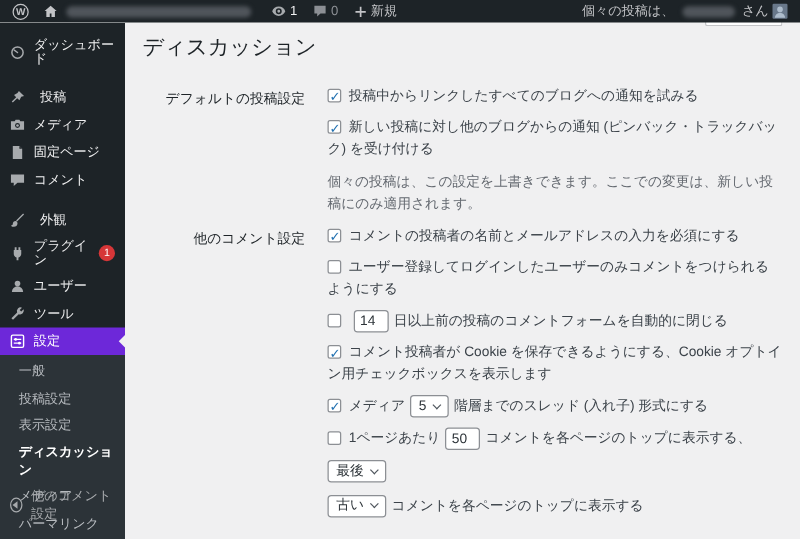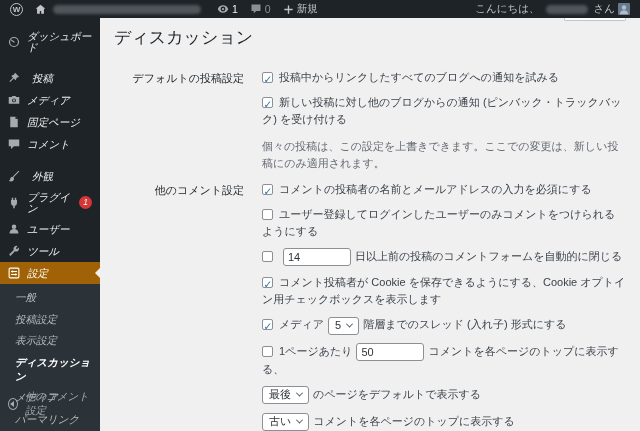--- a/index.html
+++ b/index.html
@@ -27,30 +27,30 @@
   }
   .ab-count { color:#f0f0f1; }
   .ab-count.zero { color:#8c8f94; }
   .avatar {
     width:12px; height:12px; background:#69788a; border-radius:1px;
     display:grid; place-items:center; overflow:hidden;
   }
   
   .sidebar {
     position:fixed; top:18px; left:0; bottom:0; width:100px; z-index:20;
-    background:#1d2327; color:#f0f0f1; font-size:10.5px;font-style:italic;
+    background:#1d2327; color:#f0f0f1; font-size:10.5px;
   }
   .menu-item {
     display:flex; align-items:center; gap:7px; padding:5px 8px; cursor:pointer;
     color:#f0f0f1; position:relative; line-height:1;
   }
   .menu-item .icon { color:#a7aaad; display:grid; place-items:center; width:12px; height:12px; flex:none;}
   .menu-item.gap { margin-top:10px;gap:12px; }
   .menu-item.first { margin-top:8px; }
-  .menu-item.active { background:#a16207; color:#fff; }
+  .menu-item.active { background:#6d28d9; color:#fff; }
   .menu-item.active .icon { color:#fff; }
   .menu-item.active::after {
     content:""; position:absolute; right:0; top:50%; transform:translateY(-50%);
     border-top:5px solid transparent; border-bottom:5px solid transparent;
     border-right:5px solid #f0f0f1;
   }
   .badge {
     background:#d63638; color:#fff; border-radius:8px; font-size:8.5px;
     min-width:13px; height:13px; display:inline-grid; place-items:center; padding:0 3px;
   }
@@ -83,21 +83,21 @@
   .cb {
     display:inline-block; width:11px; height:11px; background:#fff;
     border:1px solid #8c8f94; border-radius:2px; vertical-align:-2px; margin-right:6px; position:relative;
   }
   .cb.checked::after {
     content:"\2713"; position:absolute; left:0.5px; top:-2.5px;
     color:#2271b1; font-size:10.5px; font-weight:bold;
   }
   .note { color:#646970; margin:10px 0 0; line-height:1.5; }
   .mini-input {
-    width:68px; height:18px; border:1px solid #8c8f94; border-radius:3px; background:#fff;
+    width:28px; height:18px; border:1px solid #8c8f94; border-radius:3px; background:#fff;
     font-size:11px; padding:0 4px; color:#2c3338; font-family:inherit; margin:0 4px; vertical-align:middle;
   }
   .fake-select {
     display:inline-flex; align-items:center; gap:6px; height:18px;
     border:1px solid #8c8f94; border-radius:3px; background:#fff; padding:0 6px;
     color:#2c3338; cursor:pointer; margin:0 4px; vertical-align:middle;
   }
   .fake-select .chev {
     width:5px; height:5px; border-right:1.4px solid #50575e; border-bottom:1.4px solid #50575e;
     transform:rotate(45deg) translate(-1px,-1px);
@@ -133,21 +133,21 @@
     </span>
     <span class="ab-item">
       <svg width="11" height="11" viewBox="0 0 16 16" fill="#c3c4c7">
           <path d="M7 2h2v5h5v2H9v5H7V9H2V7h5z"></path>
         </svg>
       <span>新規</span>
     </span>
   </div>
   <div class="ab-right">
     <span class="ab-item">
-      <span>こんにちは、</span>
+      <span>個々の投稿は、</span>
       <span class="redact user"></span>
       <span>さん</span>
       <span class="avatar">
         <svg width="12" height="12" viewBox="0 0 16 16" fill="#aebdcc">
             <circle cx="8" cy="6" r="3"></circle>
             <path d="M2.5 15a5.5 5.5 0 0 1 11 0z"></path>
           </svg>
       </span>
     </span>
   </div>
@@ -314,21 +314,21 @@
             <span class="chev"></span>
           </span><span>階層までのスレッド (入れ子) 形式にする</span>
       </label>
       <label class="cb-row">
         <span class="cb"></span><span>1ページあたり</span><input class="mini-input" type="text" value="50" style=""><span>コメントを各ページのトップに表示する、</span>
       </label>
       <div class="select-row">
         <span class="fake-select">
             <span>最後</span>
             <span class="chev"></span>
-          </span><span>のページをデフォルトで表示する</span>
+          </span>
       </div>
       <div class="select-row">
         <span class="fake-select">
             <span>古い</span>
             <span class="chev"></span>
           </span><span>コメントを各ページのトップに表示する</span>
       </div>
     </div>
   </div>
 

